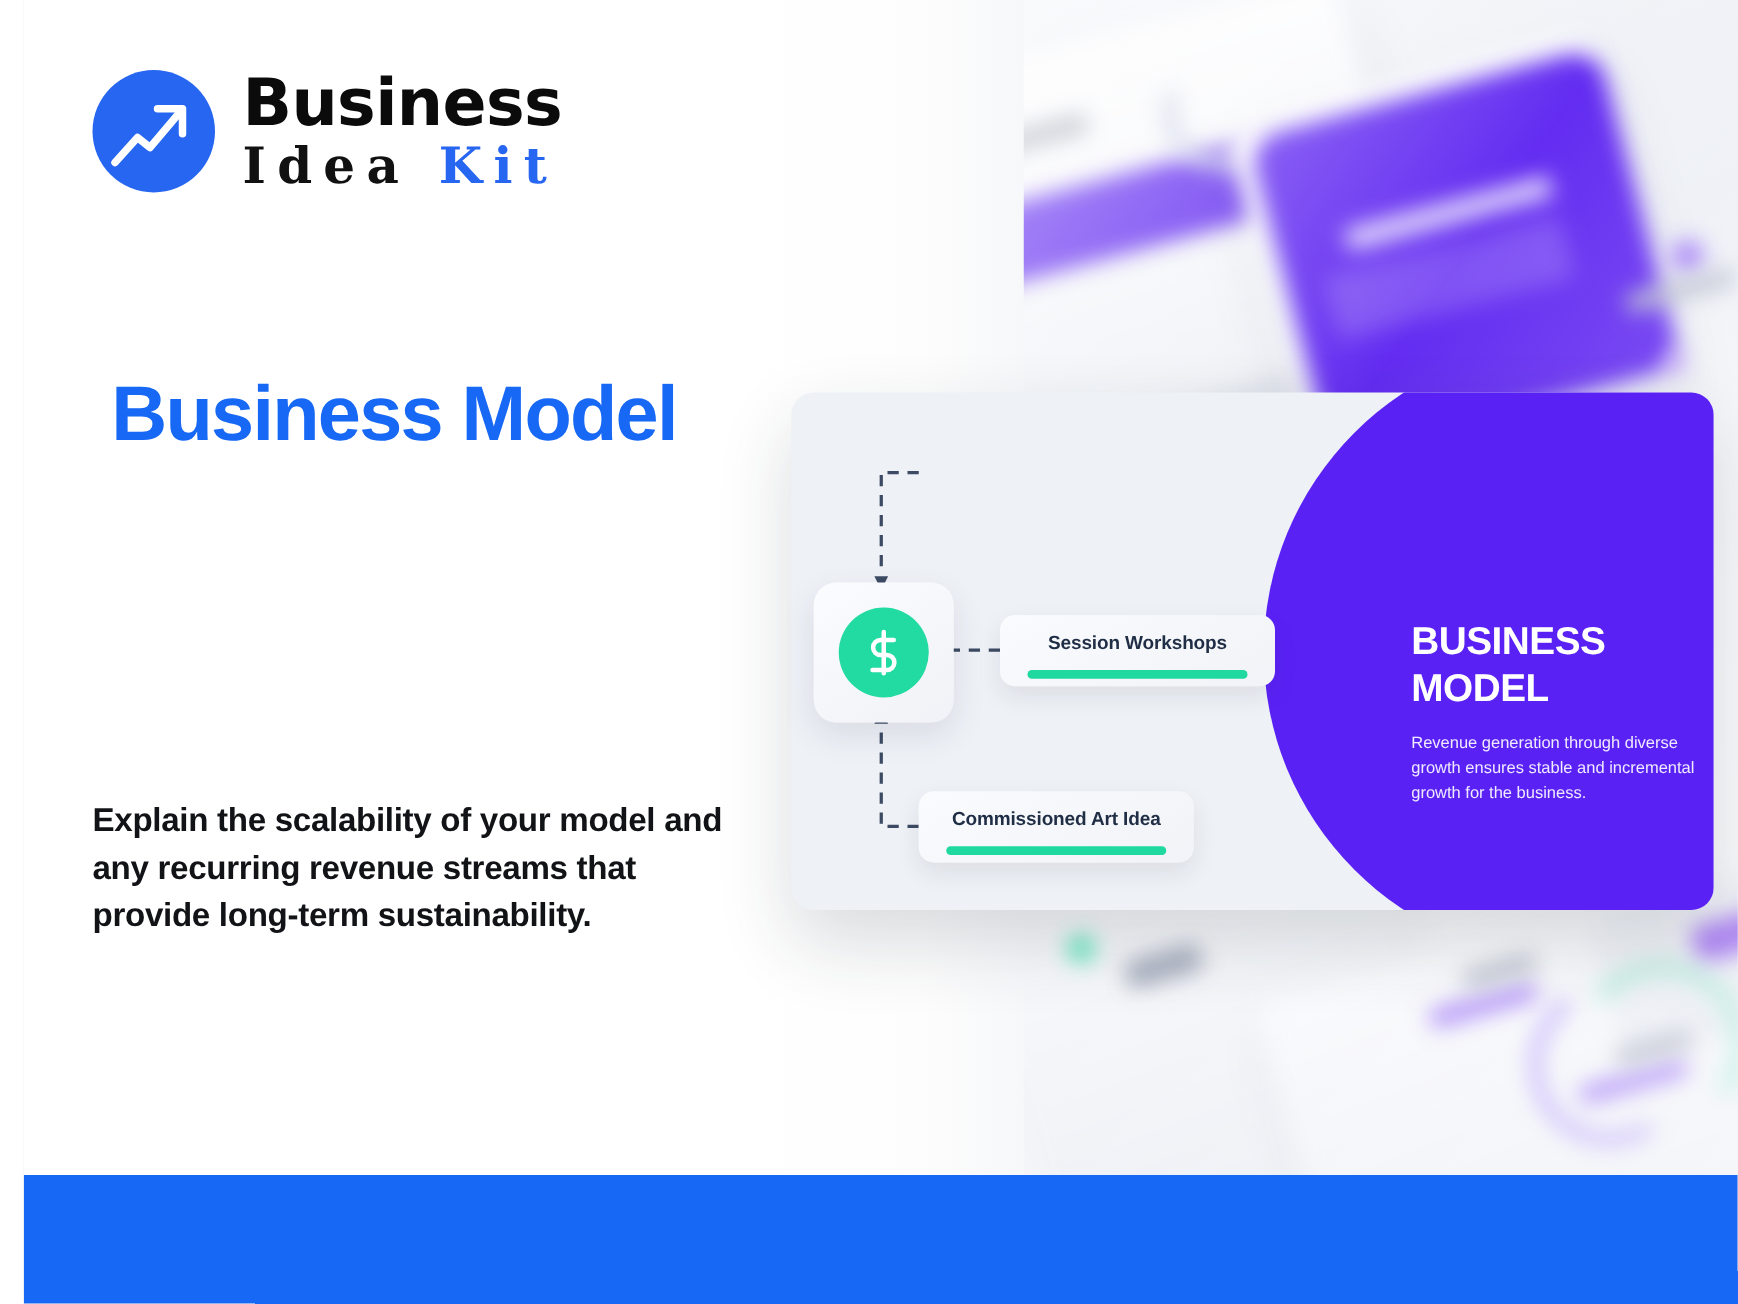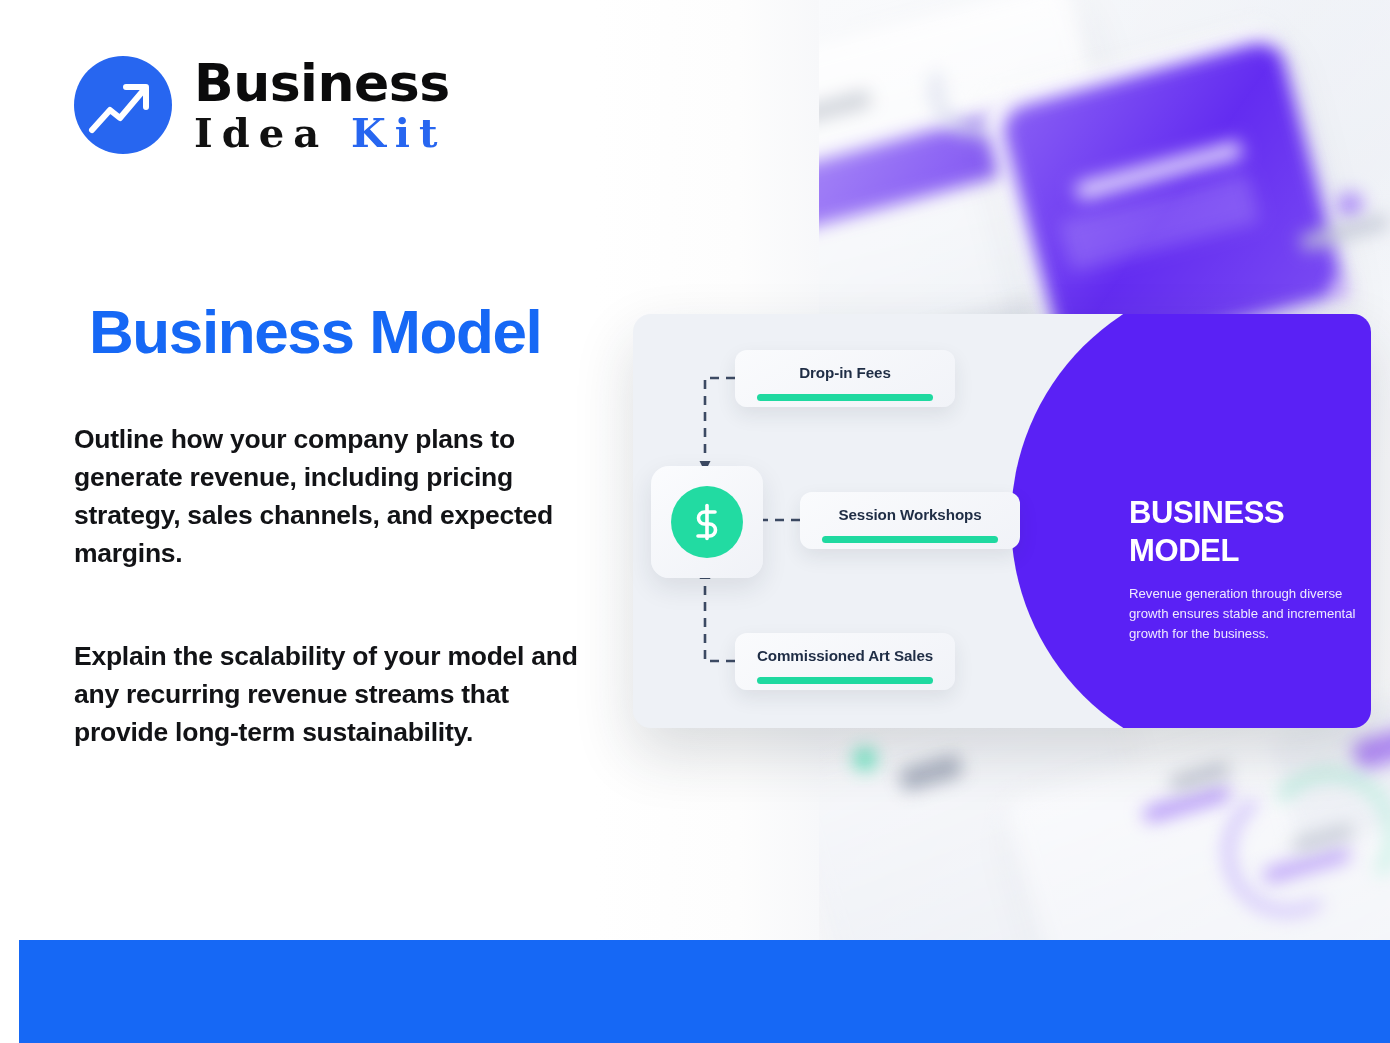--- a/index.html
+++ b/index.html
@@ -325,21 +325,20 @@
       <div class="logo-text">
         <div class="logo-line1">Business</div>
         <div class="logo-line2">
           <span>Idea</span><span> </span><span class="kit">Kit</span>
         </div>
       </div>
     </div>
 
     <h1 class="headline">Business Model</h1>
 
-    <p class="para para-1">Outline how your company plans to generate revenue, including pricing strategy, sales channels, and expected margins.</p>
     <p class="para para-2">Explain the scalability of your model and any recurring revenue streams that provide long-term sustainability.</p>
   </div>
 
   <div class="card">
     <div class="card-purple"></div>
     <div class="purple-body">
       <div class="purple-title">
         <span>BUSINESS</span><br>
         <span>MODEL</span>
       </div>
@@ -362,30 +361,26 @@
 
   <div class="icon-box">
     <div class="dollar-circle">
       <svg width="44" height="44" viewBox="0 0 44 44" aria-hidden="true">
         <path d="M30 12 H19.5 a6 6 0 0 0 0 12 h5 a6 6 0 0 1 0 12 H13" fill="none" stroke="#ffffff" stroke-width="3.6" stroke-linecap="round"></path>
         <line x1="22" y1="5.5" x2="22" y2="38.5" stroke="#ffffff" stroke-width="3.6" stroke-linecap="round"></line>
       </svg>
     </div>
   </div>
 
-  <div class="pill pill-1">
-    <div class="pill-label">Drop-in Fees</div>
-    <div class="pill-bar"></div>
-  </div>
 
   <div class="pill pill-2">
     <div class="pill-label">Session Workshops</div>
     <div class="pill-bar"></div>
   </div>
 
   <div class="pill pill-3">
-    <div class="pill-label">Commissioned Art Sales</div>
+    <div class="pill-label">Commissioned Art Idea</div>
     <div class="pill-bar"></div>
   </div>
 
   <div class="bottom-bar"></div>
 
 </div>
 
 </body></html>

